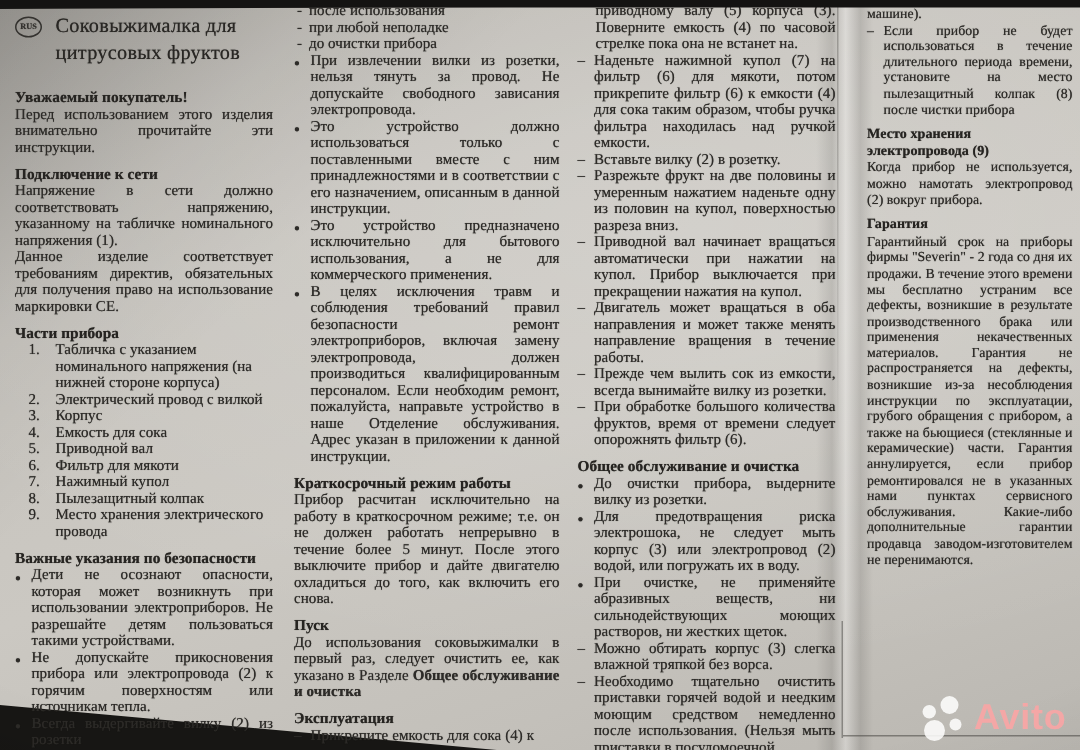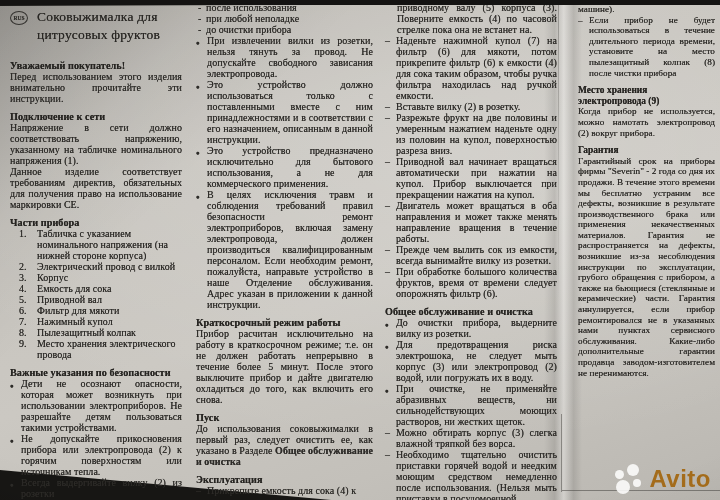--- a/index.html
+++ b/index.html
@@ -89,21 +89,21 @@
     opacity: 0.88; pointer-events: none;
   }
   .wm-dots { position: relative; width: 31px; height: 31px; margin-right: 4px; }
   .wm-dots i { position: absolute; background: #fdfdfc; border-radius: 50%; }
   .wm-d1 { width: 9px;  height: 9px;  left: 1px;  top: 7px; }
   .wm-d2 { width: 14px; height: 14px; left: 2px;  top: 17px; }
   .wm-d3 { width: 12px; height: 12px; left: 13px; top: 1px; }
   .wm-d4 { width: 8px;  height: 8px;  left: 19px; top: 16px; }
   .wm-text {
     font-family: "Liberation Sans", "DejaVu Sans", sans-serif;
-    font-weight: bold; font-size: 24px; color: #a16207; letter-spacing: 0.5px; text-align: right;
+    font-weight: bold; font-size: 24px; color: #fca5a5; letter-spacing: 0.5px; text-align: right;
   }
 </style>
 </head>
 <body>
 
 <div id="photo">
   <div id="paper"></div>
   <div id="spine"></div>
   <div class="edge-line-v1"></div>
   <div class="edge-line-v2"></div>

